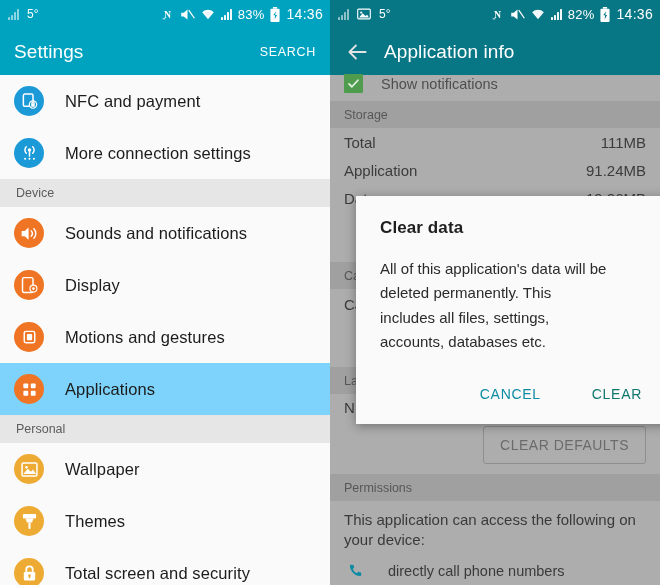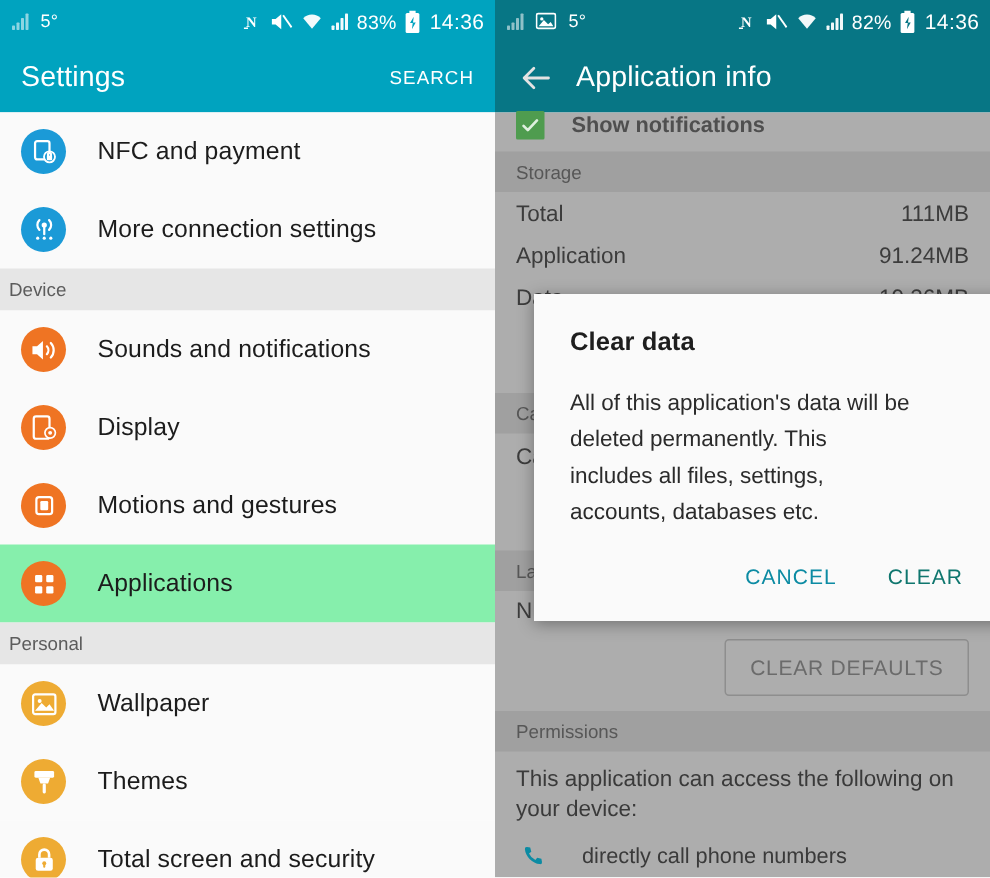--- a/index.html
+++ b/index.html
@@ -37,36 +37,36 @@
     color: #ffffff; padding: 0 14px;
   }
   .appbar-title { font-size: 19px; font-weight: 400; letter-spacing: .1px; }
   .appbar-action { margin-left: auto; font-size: 12.5px; letter-spacing: .7px; }
   .back-arrow { width: 26px; height: 26px; margin-right: 14px; flex: none; }
 
   
   .list { background: #fafafa; height: 424px; }
   .sec-header {
     background: #e6e6e6; height: 28px; display: flex; align-items: center;
-    padding-left: 6px; font-size: 12.5px; color: #5c5c5c;
+    padding-left: 16px; font-size: 12.5px; color: #5c5c5c;
   }
   .row {
     height: 52px; display: flex; align-items: center; padding-left: 14px;
     background: #fafafa;
   }
-  .row.selected { background: #86efac; }
+  .row.selected { background: #7dd3fc; }
   .row-icon {
     width: 30px; height: 30px; border-radius: 50%; flex: none;
     display: flex; align-items: center; justify-content: center;
   }
   .row-label { margin-left: 21px; font-size: 16.5px; color: #1c1c1c; letter-spacing: .1px; }
 
   
   .appinfo { background: #adadad; height: 510px; position: relative; }
-  .ai-check-row { height: 26px; display: flex; align-items: center; padding-left: 14px; font-weight: bold; }
+  .ai-check-row { height: 26px; display: flex; align-items: center; padding-left: 14px; }
   .ai-checkbox {
     width: 19px; height: 19px; background: #4f9c4f; border-radius: 1px; flex: none;
     display: flex; align-items: center; justify-content: center;
     margin-top: -9px;
   }
   .ai-check-label { margin-left: 18px; font-size: 14.5px; color: #4f4f4f; margin-top: -9px; }
   .ai-sec {
     background: #a0a0a0; height: 27px; display: flex; align-items: center;
     padding-left: 14px; font-size: 12.5px; color: #575757;
   }
@@ -89,21 +89,21 @@
   .dialog {
     position: absolute; left: 26px; top: 196px; width: 322px;
     background: #fafafa; box-shadow: 0 2px 10px rgba(0,0,0,.35);
     padding: 22px 24px 8px;
   }
   .dlg-title { font-size: 17px; font-weight: bold; color: #1e1e1e; letter-spacing: .1px; }
   .dlg-body {
     margin-top: 19px; font-size: 15px; color: #2b2b2b; line-height: 1.62;
     max-width: 228px;
   }
-  .dlg-actions { display: flex; justify-content: flex-end; gap: 10px; margin-top: 14px; padding-bottom: 6px; }
+  .dlg-actions { display: flex; justify-content: flex-end; gap: 27px; margin-top: 24px; padding-bottom: 6px; }
   .dlg-btn {
     background: transparent; border: 0; font-size: 14px; letter-spacing: .7px;
     padding: 8px 12px; font-family: "Liberation Sans", sans-serif;
   }
 </style>
 </head>
 <body>
 
 <div class="screen">
 

